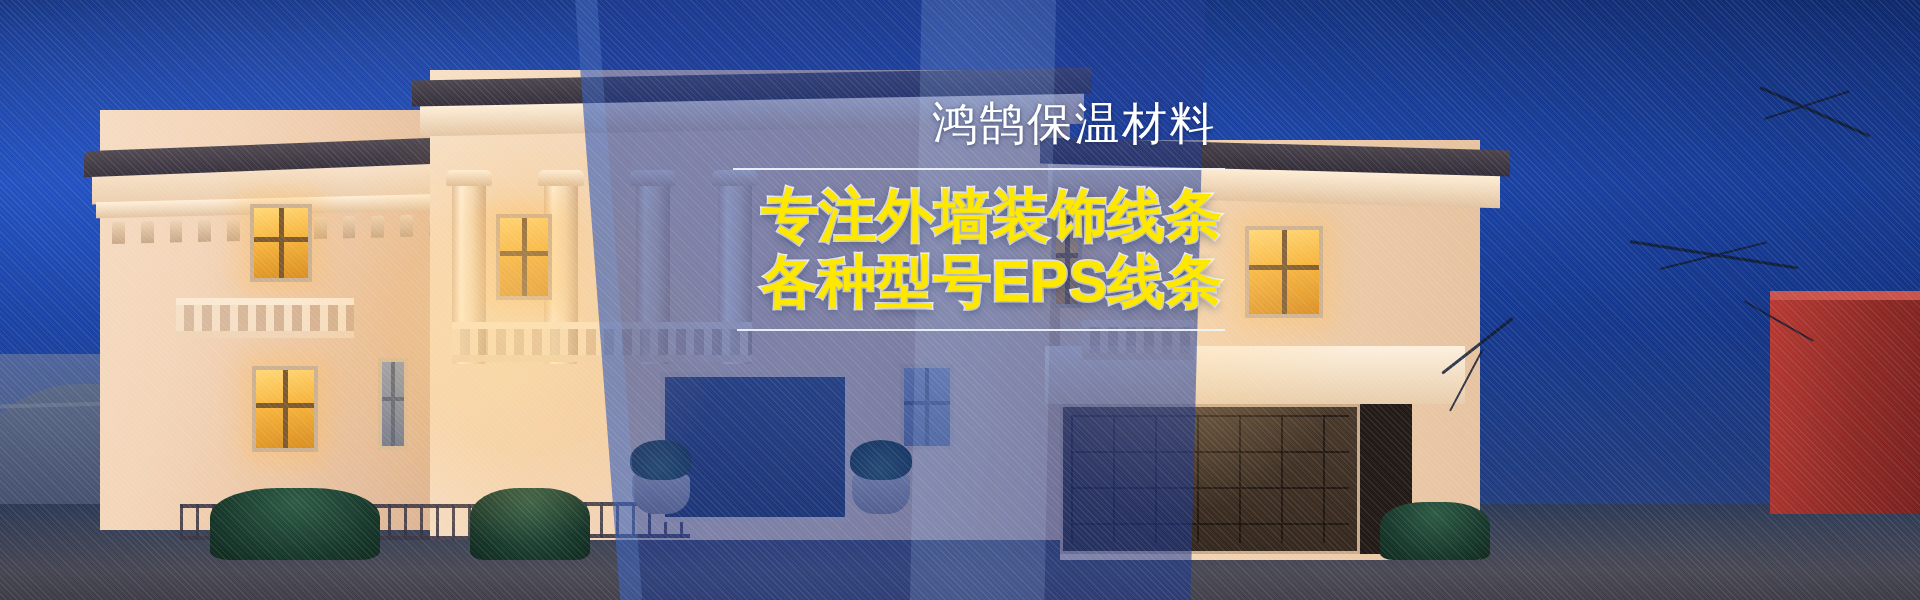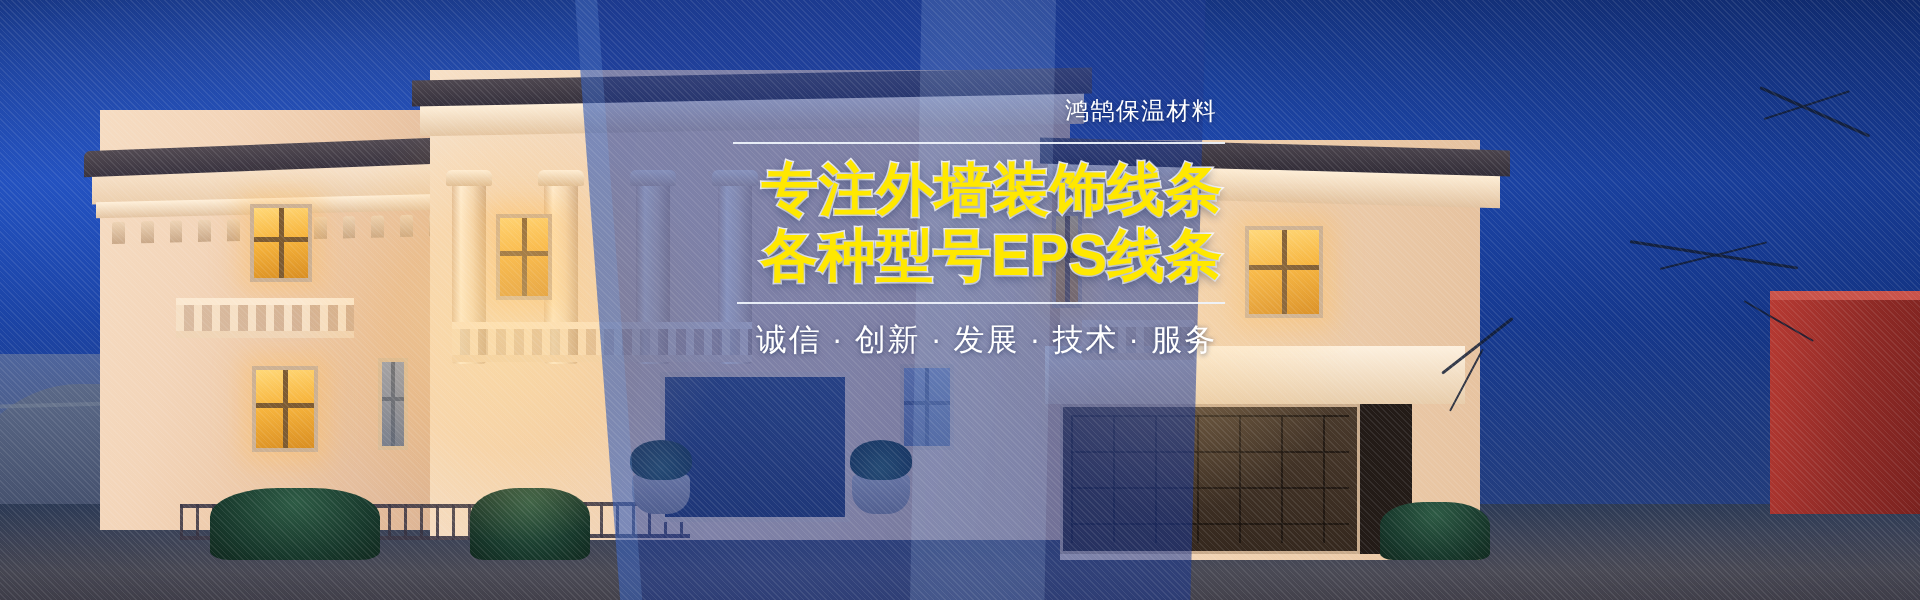--- a/index.html
+++ b/index.html
@@ -287,21 +287,21 @@
   }
 
   
   .copy {
     position:absolute;
     left:575px; top:96px; width:650px;
     z-index:40;
     text-align:right;
   }
   .brand {
-    font-size:24px; line-height:1.25;
+    font-size:45px; line-height:1.25;
     color:#ffffff; letter-spacing:.055em;
     font-weight:400;
     text-shadow:0 1px 4px rgba(0,20,60,.55);
     padding-right:8px;
   }
   .rule {
     height:2px; margin:16px 0 14px auto;
     background:#eef3fb; opacity:.95; width:492px;
   }
   .rule-lower { margin:16px 0 16px auto; width:488px; }
@@ -444,16 +444,15 @@
     <div class="brand">鸿鹄保温材料</div>
 
     <div class="rule"></div>
 
     <div class="headline">专注外墙装饰线条</div>
 
     <div class="headline">各种型号EPS线条</div>
 
     <div class="rule rule-lower"></div>
 
-    <div class="tagline">诚信 · 创新 · 发展 · 技术 · 服务</div>
   </div>
 
 </div>
 
 </body></html>

